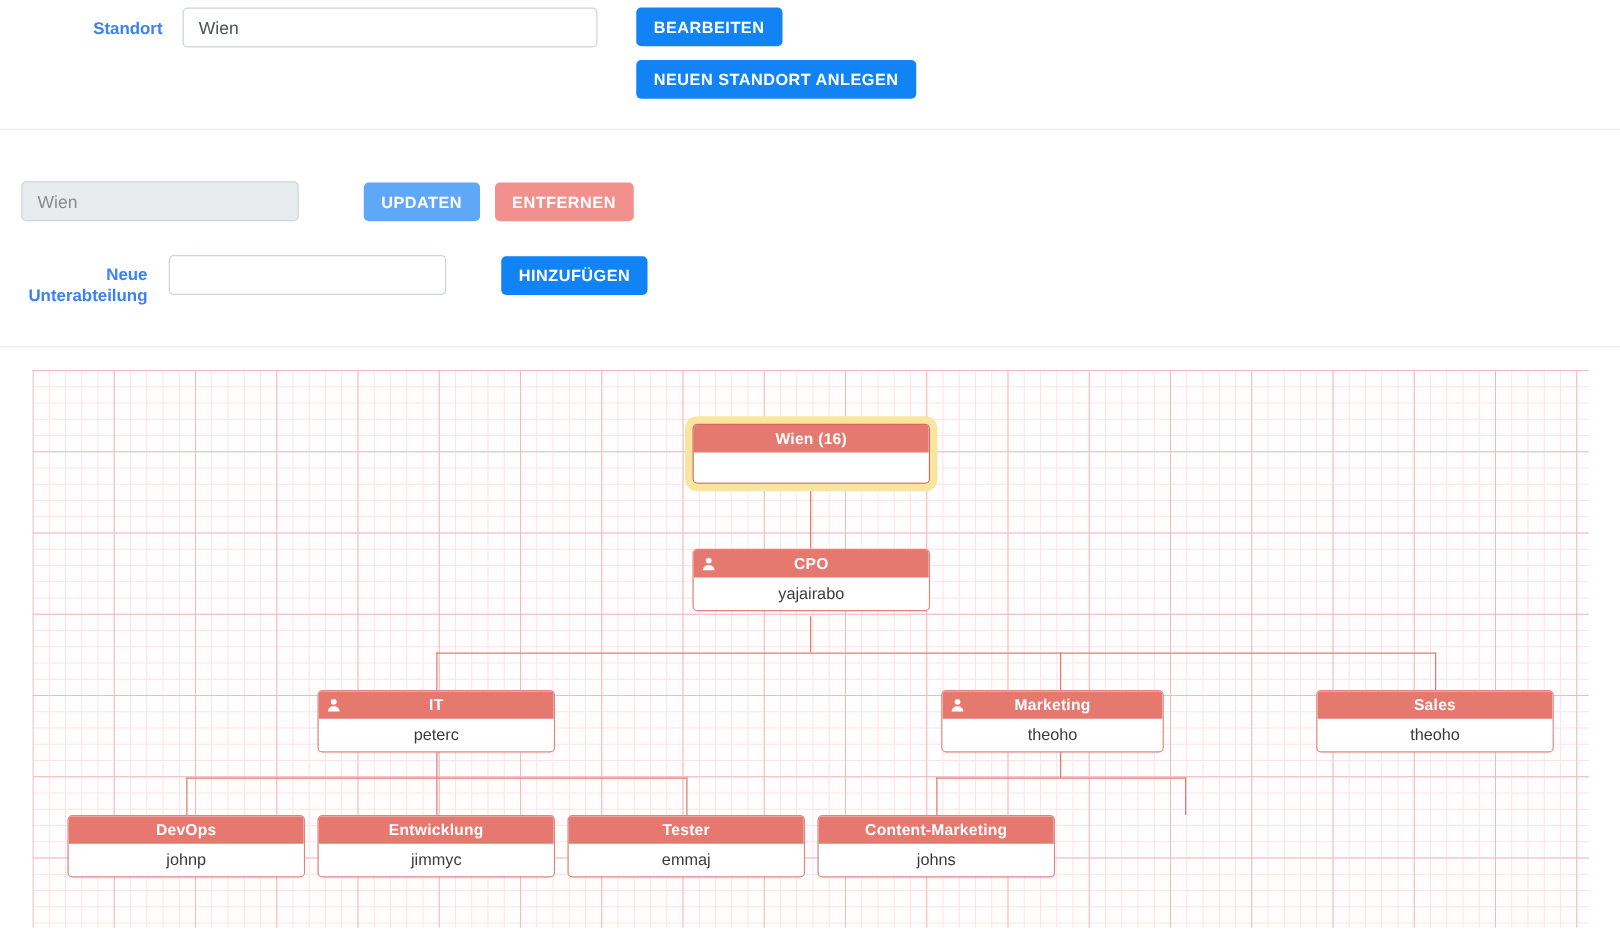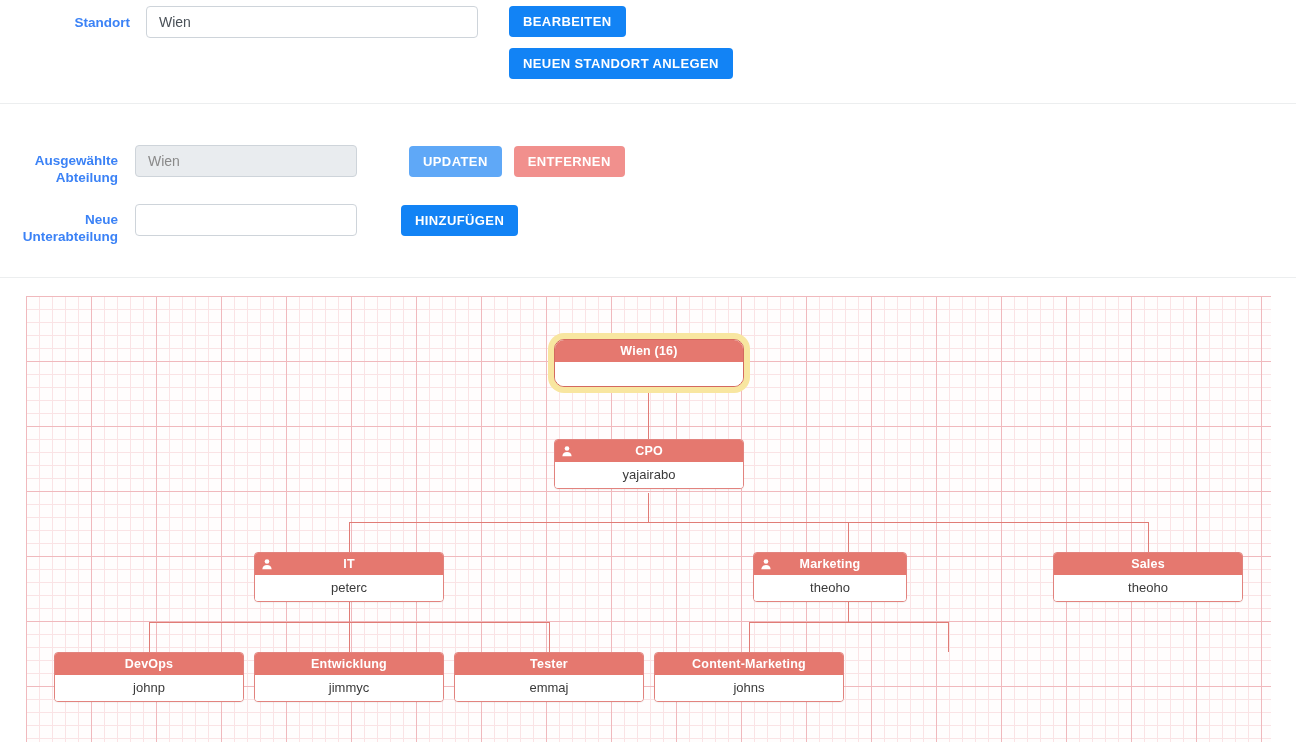--- a/index.html
+++ b/index.html
@@ -143,24 +143,20 @@
 
     <div style="margin-left:31px; display:flex; flex-direction:column; gap:11px;">
       <button class="btn btn-primary" style="align-self:flex-start;">BEARBEITEN</button>
       <button class="btn btn-primary" style="align-self:flex-start;">NEUEN STANDORT ANLEGEN</button>
     </div>
   </div>
 
   <div class="divider" style="top:103px;"></div>
 
   <div class="form-row" style="left:0px; top:145px; width:700px;">
-    <div class="field-label" style="width:118px; padding-top:8px;">
-      <div>Ausgewählte</div>
-      <div>Abteilung</div>
-    </div>
 
     <input class="text-input readonly" type="text" readonly="" style="margin-left: 17px; width: 222px; height: 32px;" value="Wien">
 
     <div style="margin-left:52px; display:flex; gap:12px; padding-top:1px;">
       <button class="btn btn-primary-soft">UPDATEN</button>
       <button class="btn btn-danger-soft">ENTFERNEN</button>
     </div>
   </div>
 
   <div class="form-row" style="left:0px; top:204px; width:700px;">
@@ -192,21 +188,21 @@
     <div class="conn conn-h" style="left:123px; top:326px; width:401px;"></div>
     <div class="conn conn-v" style="left:123px; top:326px; height:30px;"></div>
     <div class="conn conn-v" style="left:323px; top:326px; height:30px;"></div>
     <div class="conn conn-v" style="left:523px; top:326px; height:30px;"></div>
 
     <div class="conn conn-v" style="left:822px; top:297px; height:29px;"></div>
     <div class="conn conn-h" style="left:723px; top:326px; width:200px;"></div>
     <div class="conn conn-v" style="left:723px; top:326px; height:30px;"></div>
     <div class="conn conn-v" style="left:922px; top:326px; height:30px;"></div>
 
-    <div class="node is-root" style="left:528px; top:43px; width:190px;border-radius:10px;">
+    <div class="node is-root" style="left:528px; top:43px; width:190px;">
       <div class="node-head">Wien (16)</div>
       <div class="node-body"></div>
     </div>
 
     <div class="node" style="left:528px; top:143px; width:190px;">
       <div class="node-head">
         <svg class="node-icon" viewBox="0 0 16 16">
           <circle cx="8" cy="4.6" r="3.1" fill="#ffffff"></circle>
           <path d="M1.8 15c0-3.5 2.8-5.6 6.2-5.6s6.2 2.1 6.2 5.6z" fill="#ffffff"></path>
         </svg>
@@ -219,21 +215,21 @@
       <div class="node-head">
         <svg class="node-icon" viewBox="0 0 16 16">
           <circle cx="8" cy="4.6" r="3.1" fill="#ffffff"></circle>
           <path d="M1.8 15c0-3.5 2.8-5.6 6.2-5.6s6.2 2.1 6.2 5.6z" fill="#ffffff"></path>
         </svg>
         <span>IT</span>
       </div>
       <div class="node-body">peterc</div>
     </div>
 
-    <div class="node" style="left:727px; top:256px; width:154px;">
+    <div class="node" style="left:727px; top:256px; width:178px;">
       <div class="node-head">
         <svg class="node-icon" viewBox="0 0 16 16">
           <circle cx="8" cy="4.6" r="3.1" fill="#ffffff"></circle>
           <path d="M1.8 15c0-3.5 2.8-5.6 6.2-5.6s6.2 2.1 6.2 5.6z" fill="#ffffff"></path>
         </svg>
         <span>Marketing</span>
       </div>
       <div class="node-body">theoho</div>
     </div>
 

